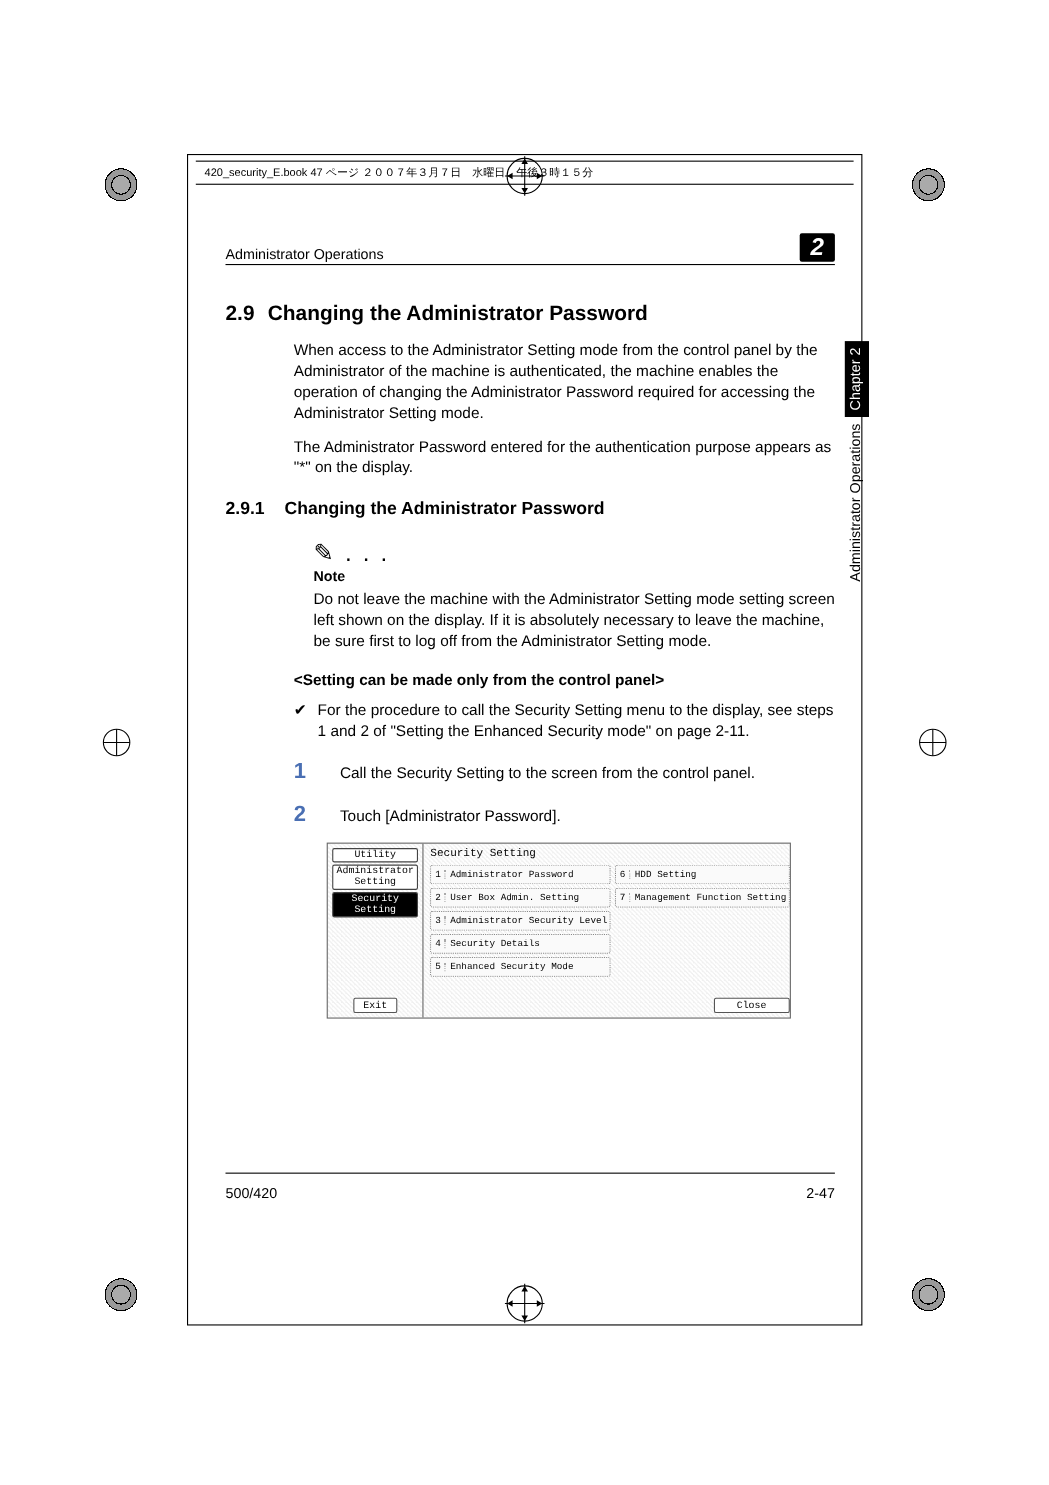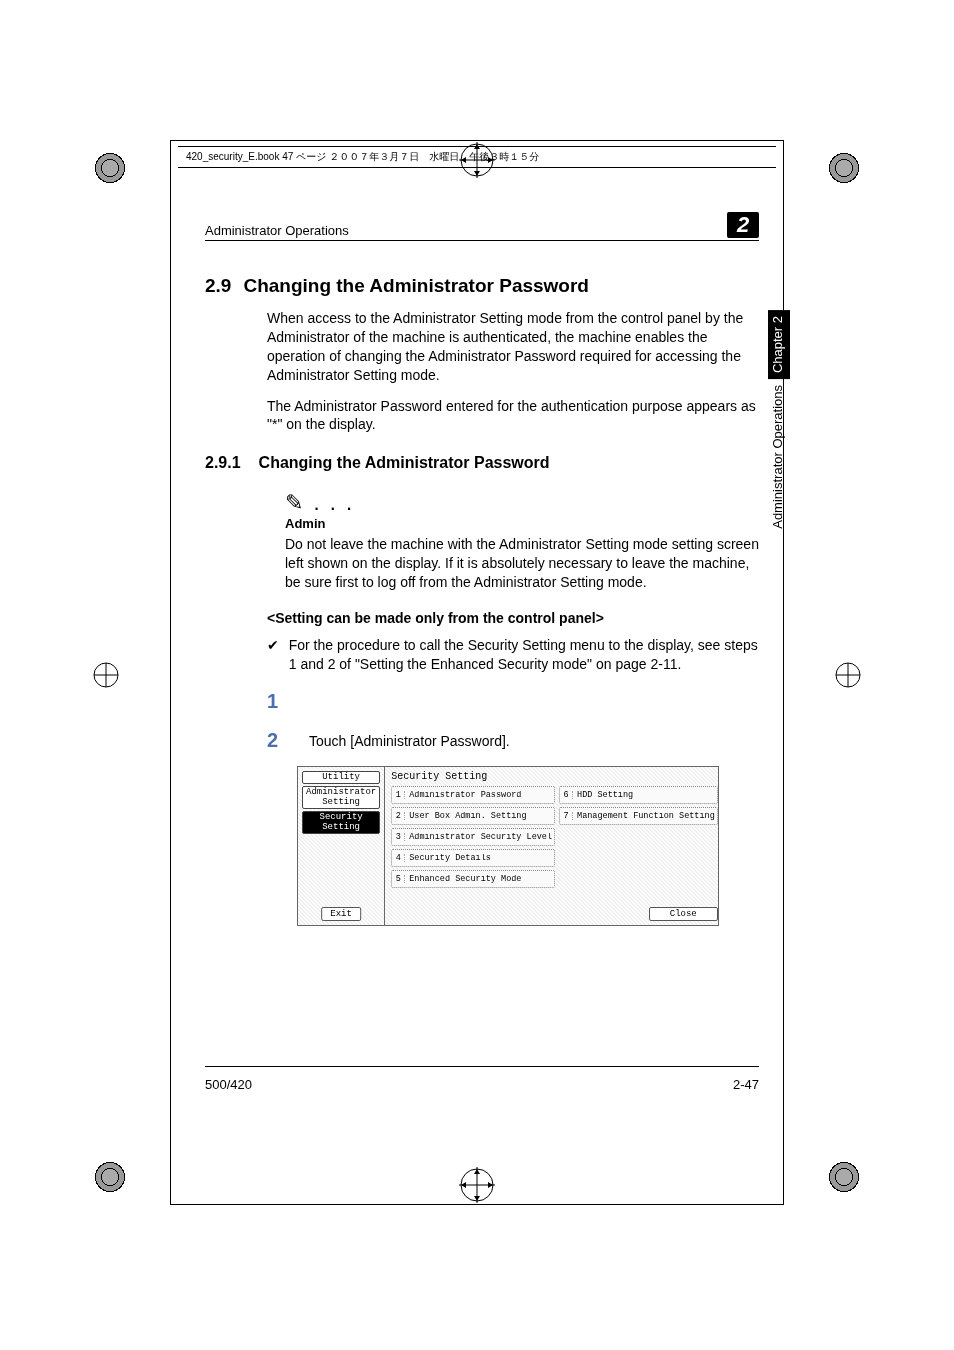--- a/index.html
+++ b/index.html
@@ -243,33 +243,34 @@
   <div class="body p">When access to the Administrator Setting mode from the control panel by the Administrator of the machine is authenticated, the machine enables the operation of changing the Administrator Password required for accessing the Administrator Setting mode.</div>
   <div class="body p">The Administrator Password entered for the authentication purpose appears as "*" on the display.</div>
 
   <div class="h2row">
     <span>2.9.1</span>
     <span>Changing the Administrator Password</span>
   </div>
 
   <div class="note-box">
     <div class="note-icon">✎ . . .</div>
-    <div class="note-label">Admin</div>
+    <div class="note-label">Note</div>
     <div class="note-text">Do not leave the machine with the Administrator Setting mode setting screen left shown on the display. If it is absolutely necessary to leave the machine, be sure first to log off from the Administrator Setting mode.</div>
   </div>
 
   <div class="sub-bold">&lt;Setting can be made only from the control panel&gt;</div>
 
   <div class="check-line">
     <span>✔</span>
     <span>For the procedure to call the Security Setting menu to the display, see steps 1 and 2 of "Setting the Enhanced Security mode" on page 2-11.</span>
   </div>
 
   <div class="step-line">
     <span class="step-num">1</span>
+    <span class="step-text">Call the Security Setting to the screen from the control panel.</span>
   </div>
   <div class="step-line">
     <span class="step-num">2</span>
     <span class="step-text">Touch [Administrator Password].</span>
   </div>
 
   <div class="panel">
     <div class="left">
       <div class="tab-btn">Utility</div>
       <div class="tab-btn">Administrator

